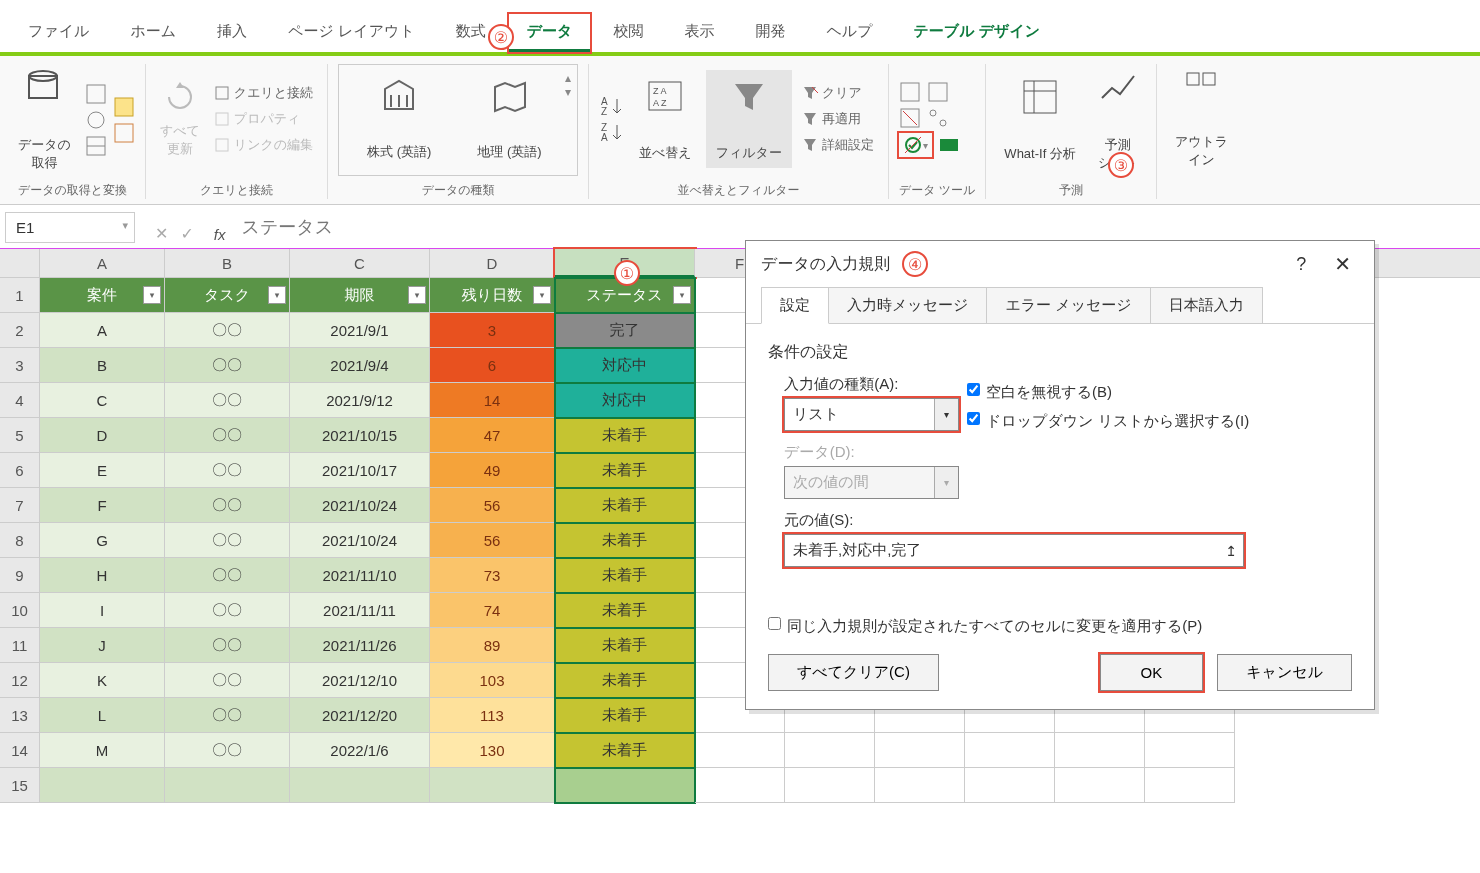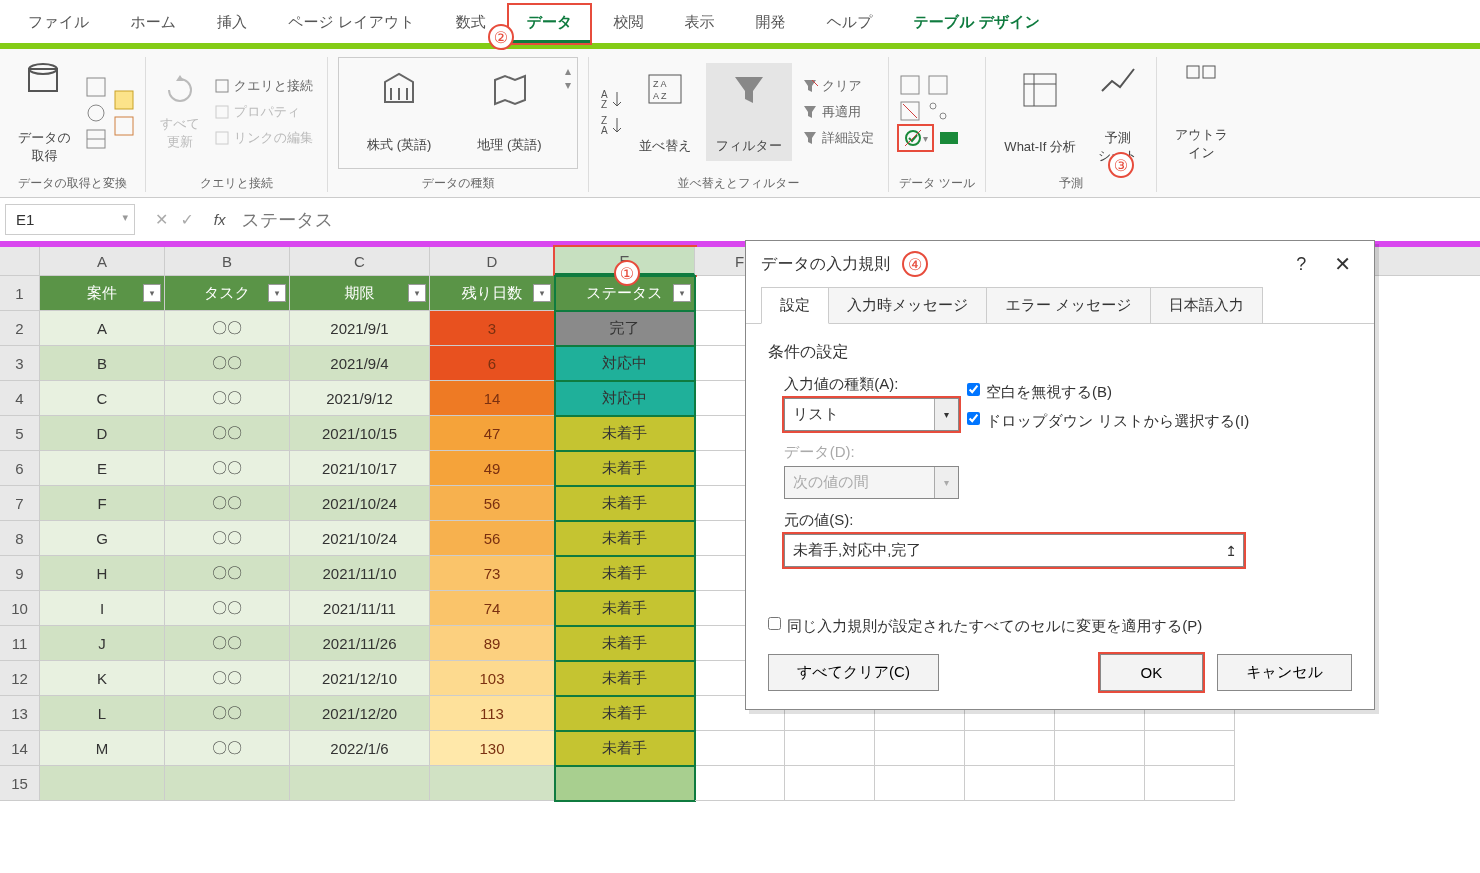--- a/index.html
+++ b/index.html
@@ -1,36 +1,36 @@
 <!DOCTYPE html>
 <html><head>
 <meta charset="utf-8">
 <style>
 * { box-sizing: border-box; margin: 0; padding: 0; font-family: "Yu Gothic UI", "Meiryo", sans-serif; }
 body { background: #fff; font-size: 14px; color: #333; overflow: hidden; width: 1480px; height: 873px; position: relative; }
 
 
-.ribbon-tabs { display: flex; padding: 5px 10px 0; gap: 5px; border-bottom: 6px solid #84cc16; background: #fff; }
+.ribbon-tabs { display: flex; padding: 14px 10px 0; gap: 5px; border-bottom: 4px solid #84cc16; background: #fff; }
 .tab { padding: 8px 18px; cursor: pointer; font-size: 15px; color: #555; }
 .tab.active { color: #0f7b3f; font-weight: 600; border-bottom: 3px solid #0f7b3f; }
 .tab.context { color: #0f7b3f; font-weight: 600; }
 
 
 .ribbon { display: flex; padding: 8px 0 5px; border-bottom: 1px solid #ccc; background: #f9f9f9; }
 .group { padding: 0 10px; border-right: 1px solid #ddd; text-align: center; display: flex; flex-direction: column; justify-content: space-between; }
 .group-title { font-size: 12px; color: #666; margin-top: 6px; }
 .group-content { display: flex; align-items: center; gap: 6px; min-height: 110px; }
 .big-btn { display: flex; flex-direction: column; align-items: center; padding: 4px 8px; cursor: pointer; font-size: 13px; color: #444; gap: 24px; }
 .big-btn svg { margin-bottom: 4px; }
 .small-btn { display: flex; align-items: center; gap: 4px; font-size: 13px; color: #666; padding: 2px 4px; cursor: pointer; }
 .small-btn.disabled { color: #bbb; }
 .vstack { display: flex; flex-direction: column; gap: 4px; align-items: flex-start; }
 
 
-.formula-bar { display: flex; align-items: center; padding: 5px; border-bottom: 6px solid #d946ef; background: #fff; }
+.formula-bar { display: flex; align-items: flex-end; padding: 5px; border-bottom: 1px solid #d946ef; background: #fff; }
 .name-box { width: 130px; border: 1px solid #ccc; padding: 6px 10px; font-size: 15px; color: #333; background: #fff; position: relative; }
 .name-box::after { content: "▾"; position: absolute; right: 6px; color: #999; font-size: 11px; }
 .fx-buttons { display: flex; gap: 12px; padding: 0 20px; color: #aaa; font-size: 16px; }
 .fx-label { font-size: 15px; font-style: italic; color: #555; margin-right: 10px; }
 .formula-input { flex: 1; padding: 6px; font-size: 18px; color: #777; border: none; outline: none; }
 
 
 .sheet-area { position: relative; }
 .col-headers { display: flex; background: #e8e8e8; border-bottom: 1px solid #ccc; }
 .corner { width: 40px; height: 28px; background: #e8e8e8; border-right: 1px solid #ccc; }

